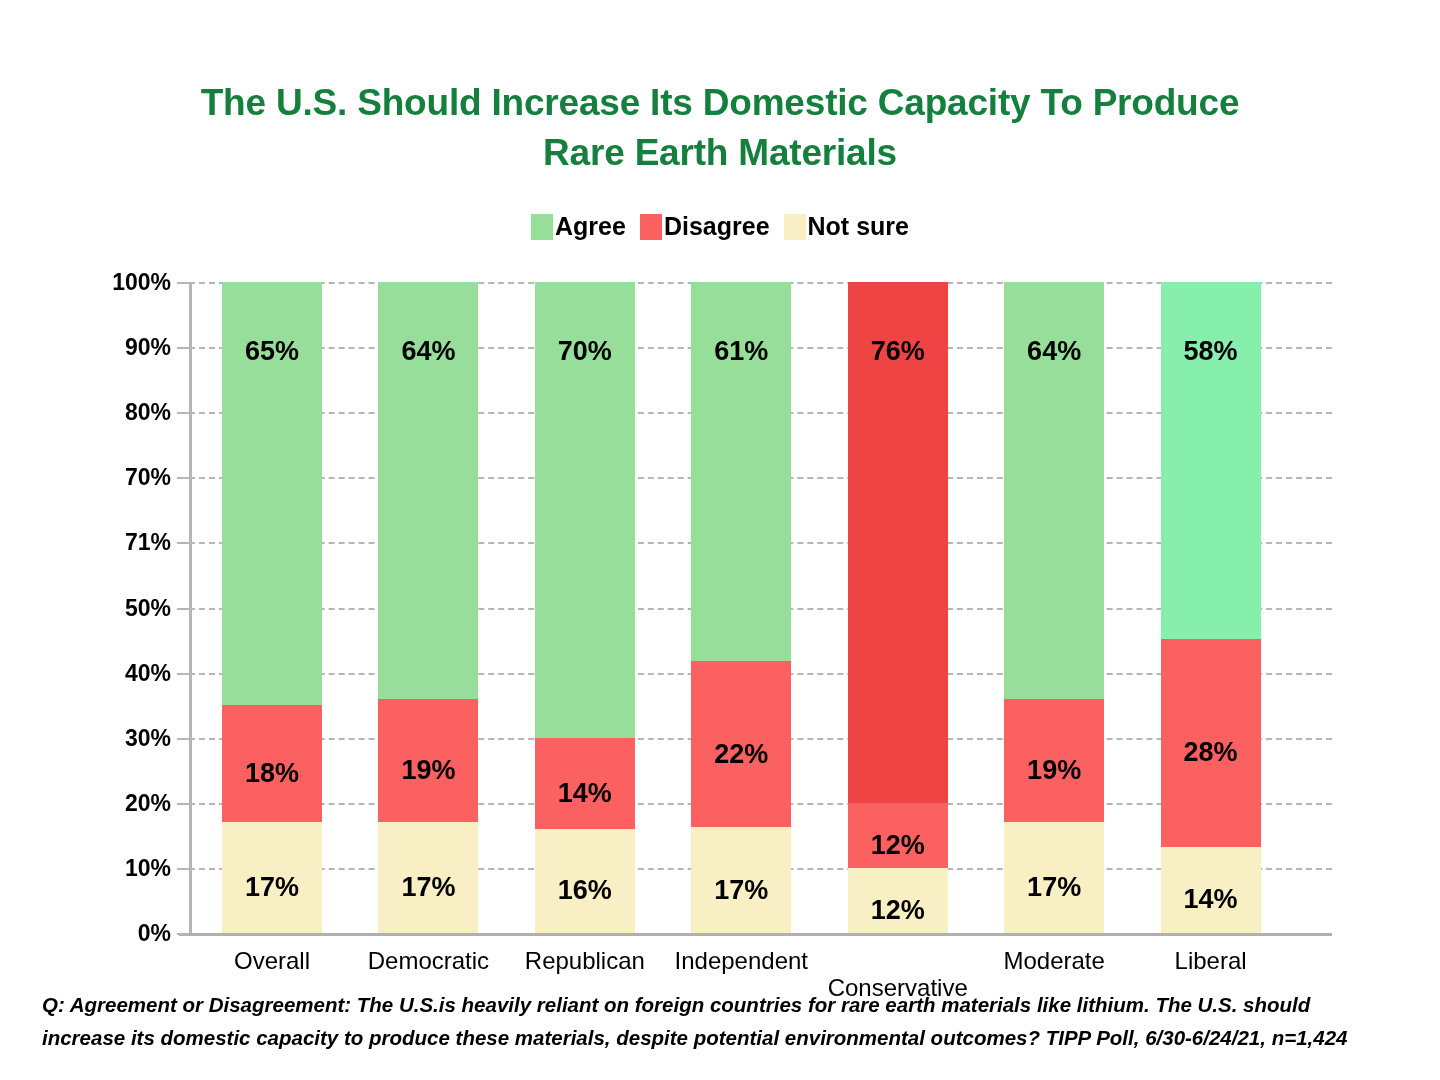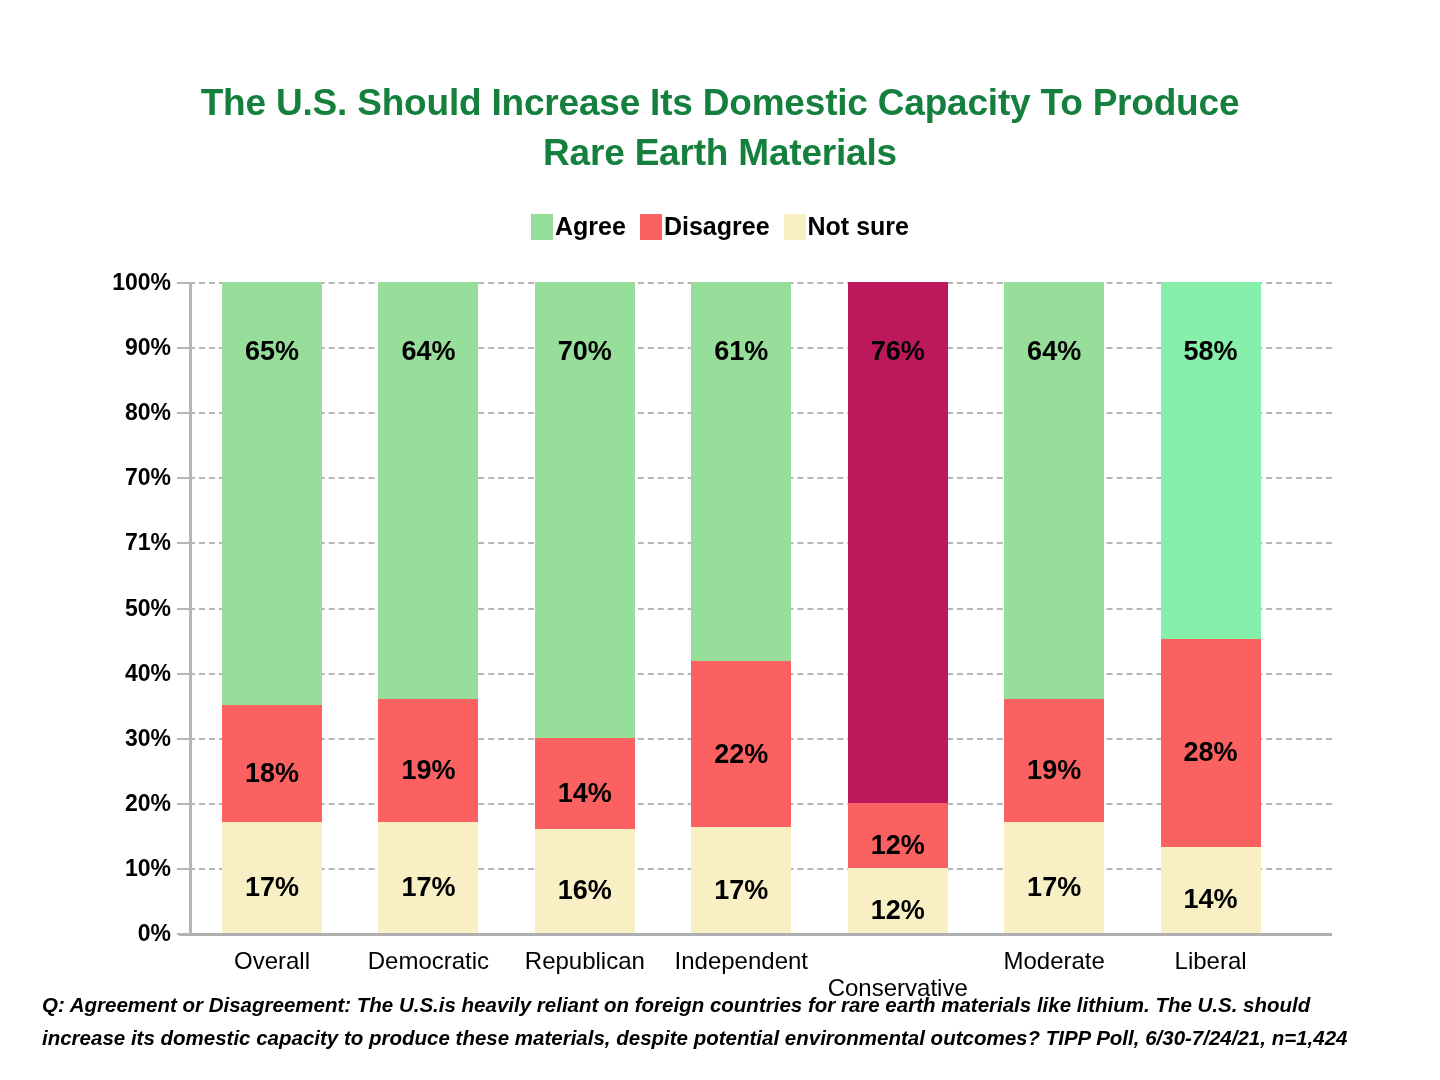--- a/index.html
+++ b/index.html
@@ -297,21 +297,21 @@
           </div>
         </div>
         <div class="bar-group" style="left: 658.714px; width: 100px;">
           <div class="bar-stack">
             <div class="seg not-sure" style="background: rgb(248, 240, 196); height: 78.12px;">
               <span class="seg-label">12%</span>
             </div>
             <div class="seg disagree" style="background: rgb(250, 97, 96); height: 78.12px;">
               <span class="seg-label">12%</span>
             </div>
-            <div class="seg agree" style="background: #be185d; height: 624px;">
+            <div class="seg agree" style="background: #ef4444; height: 624px;">
               <span class="seg-label">76%</span>
             </div>
           </div>
         </div>
         <div class="bar-group" style="left: 815.143px; width: 100px;">
           <div class="bar-stack">
             <div class="seg not-sure" style="background: rgb(248, 240, 196); height: 110.67px;">
               <span class="seg-label">17%</span>
             </div>
             <div class="seg disagree" style="background: rgb(250, 97, 96); height: 123.69px;">
@@ -343,16 +343,16 @@
       <div class="cat-label" style="left: 149.429px;">Democratic</div>
       <div class="cat-label" style="left: 305.857px;">Republican</div>
       <div class="cat-label" style="left: 462.286px;">Independent</div>
       <div class="cat-label" style="left: 618.714px; margin-top: 27px;">Conservative</div>
       <div class="cat-label" style="left: 775.143px;">Moderate</div>
       <div class="cat-label" style="left: 931.571px;">Liberal</div>
     </div>
 
   <div class="footnote">
     <div>Q: Agreement or Disagreement: The U.S.is heavily reliant on foreign countries for rare earth materials like lithium. The U.S. should</div>
-    <div>increase its domestic capacity to produce these materials, despite potential environmental outcomes? TIPP Poll, 6/30-7/24/21, n=1,424</div>
+    <div>increase its domestic capacity to produce these materials, despite potential environmental outcomes? TIPP Poll, 6/30-6/24/21, n=1,424</div>
   </div>
 
 </div>
 
 </body></html>

